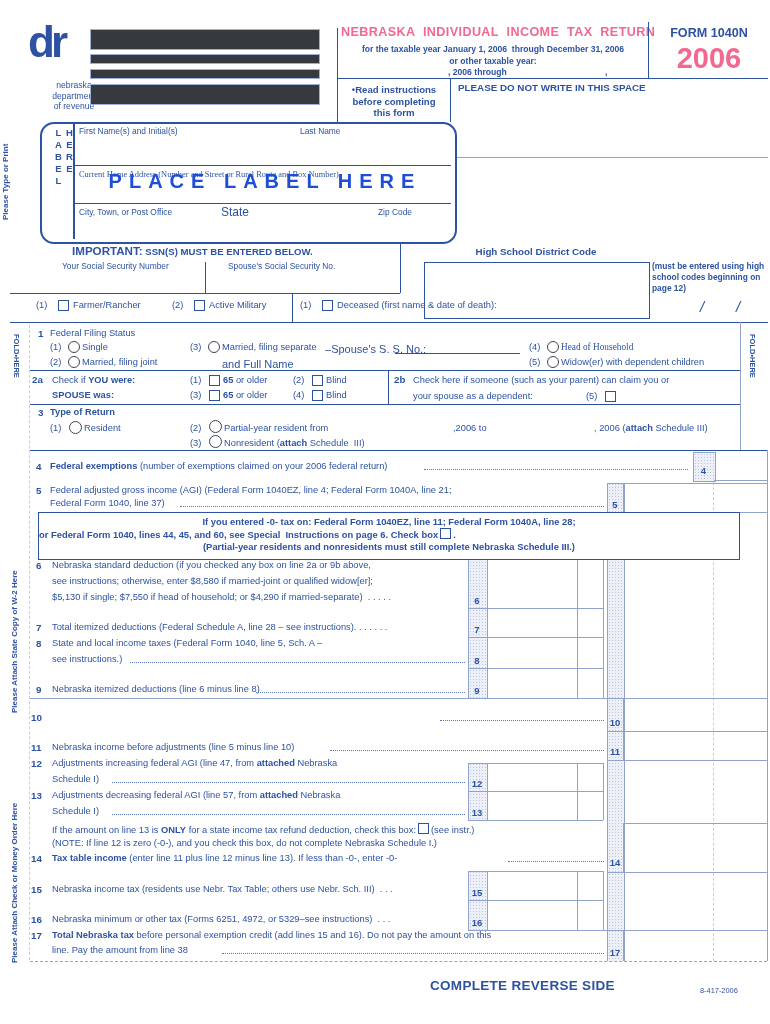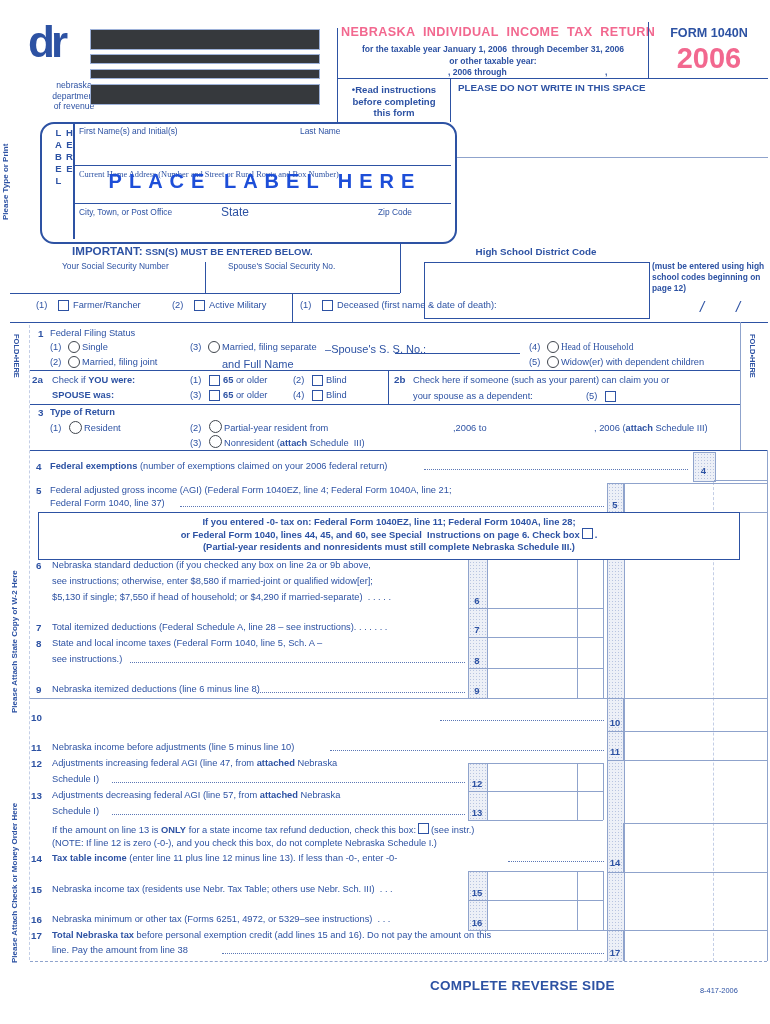--- a/index.html
+++ b/index.html
@@ -198,21 +198,21 @@
   <div class="t" style="left:50px;top:498px;">Federal Form 1040, line 37)</div>
   <div class="ldr" style="left:180px;top:506px;width:424px;"></div>
   <div class="hll" style="left:607px;top:483px;width:160px;"></div>
   <div class="hll" style="left:607px;top:512px;width:160px;"></div>
   <div class="vll" style="left:623px;top:483px;height:29px;"></div>
   <div class="cnum" style="left:607px;top:499px;width:16px;">5</div>
   <div class="abox" style="left:623px;top:483px;width:144px;height:29px;"></div>
 
   <div style="position:absolute;left:38px;top:512px;width:700px;height:46px;border:1.5px solid var(--blue);background:#fff;z-index:2;">
     <div style="text-align:center;font-weight:bold;font-size:9.4px;color:var(--blue);margin-top:3px;white-space:pre;">If you entered -0- tax on: Federal Form 1040EZ, line 11; Federal Form 1040A, line 28;</div>
-    <div style="text-align:center;font-weight:bold;font-size:9.4px;color:var(--blue);margin-top:1px;white-space:pre;"><span>or Federal Form 1040, lines 44, 45, and 60, see Special  Instructions on page 6. Check box</span><span class="cbi"></span><span>.</span></div>
+    <div style="text-align:left;font-weight:bold;font-size:9.4px;color:var(--blue);margin-top:1px;white-space:pre;"><span>or Federal Form 1040, lines 44, 45, and 60, see Special  Instructions on page 6. Check box</span><span class="cbi"></span><span>.</span></div>
     <div style="text-align:center;font-weight:bold;font-size:9.4px;color:var(--blue);margin-top:1px;white-space:pre;">(Partial-year residents and nonresidents must still complete Nebraska Schedule III.)</div>
   </div>
 
   <div class="band" style="left:468px;top:558px;width:18px;height:140px;"></div>
   <div class="vll" style="left:577px;top:558px;height:140px;"></div>
   <div class="vll" style="left:603px;top:558px;height:140px;"></div>
   <div class="hll" style="left:468px;top:558px;width:135px;"></div>
   <div class="hll" style="left:468px;top:608px;width:135px;"></div>
   <div class="hll" style="left:468px;top:637px;width:135px;"></div>
   <div class="hll" style="left:468px;top:668px;width:135px;"></div>

